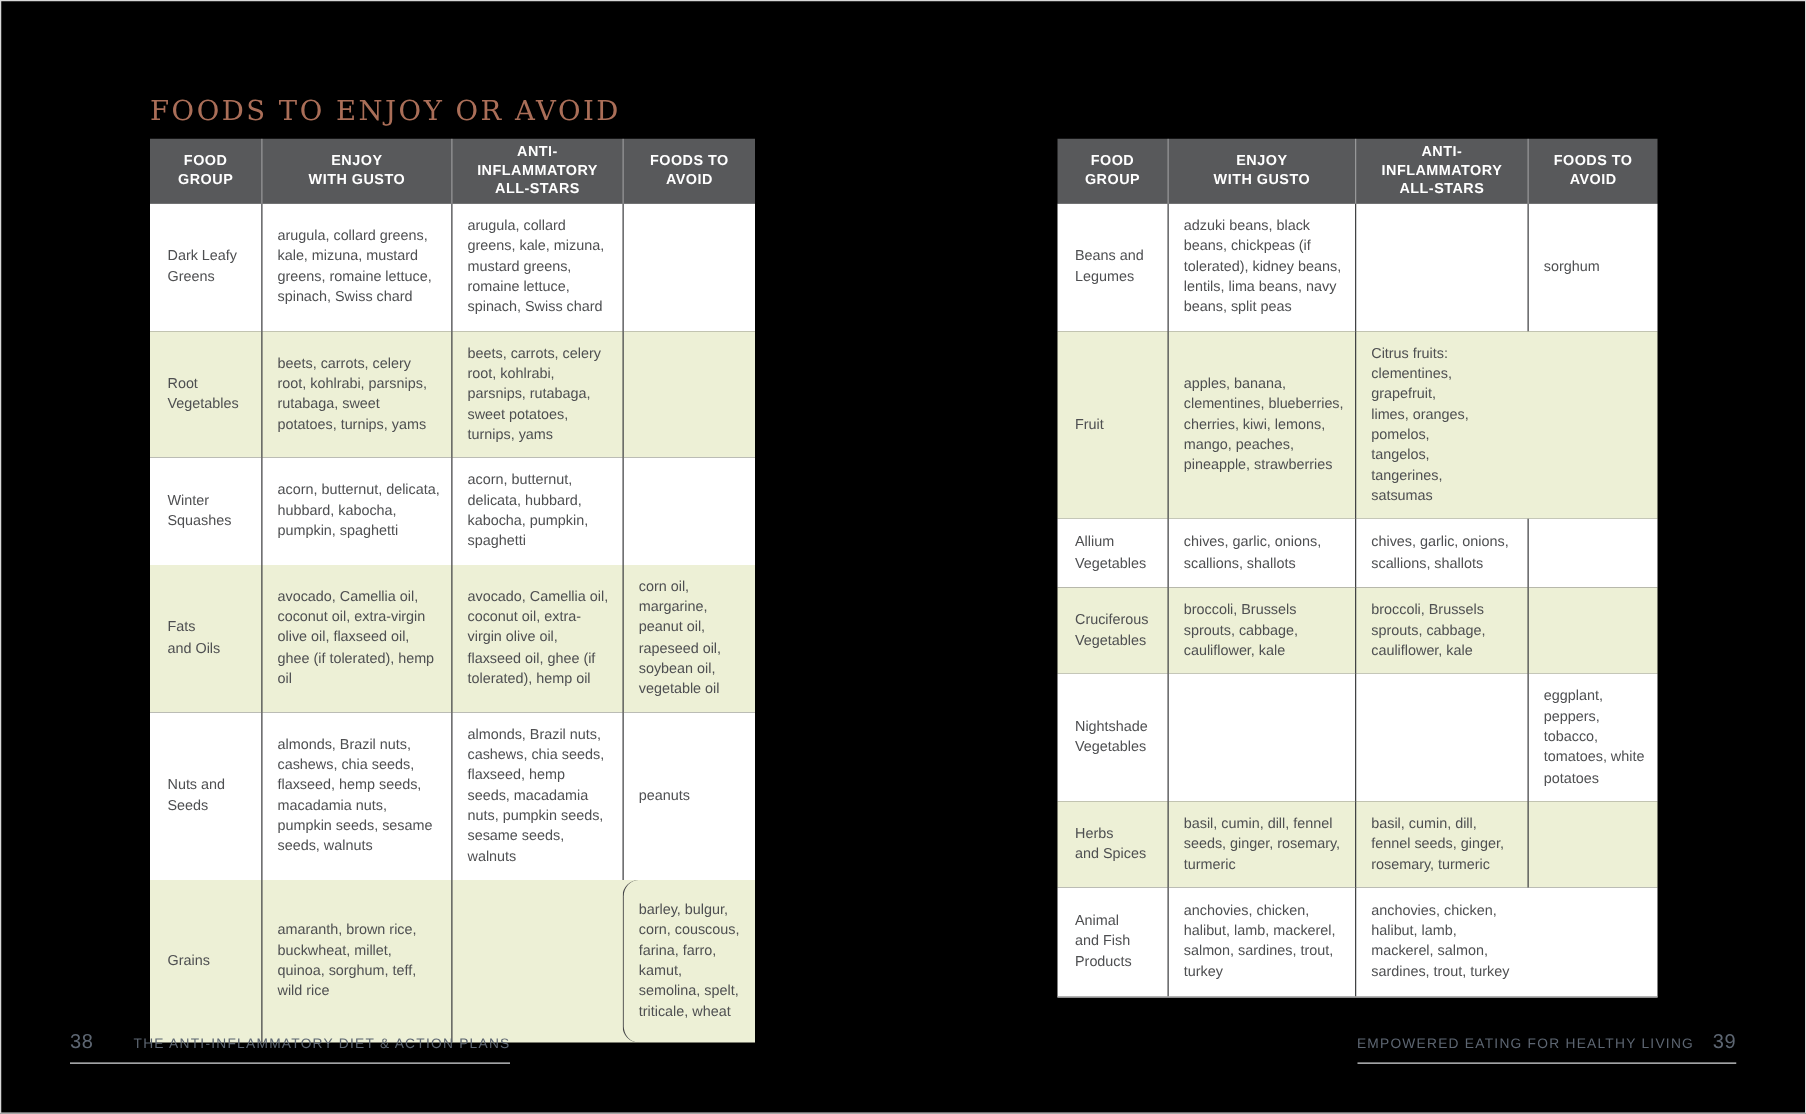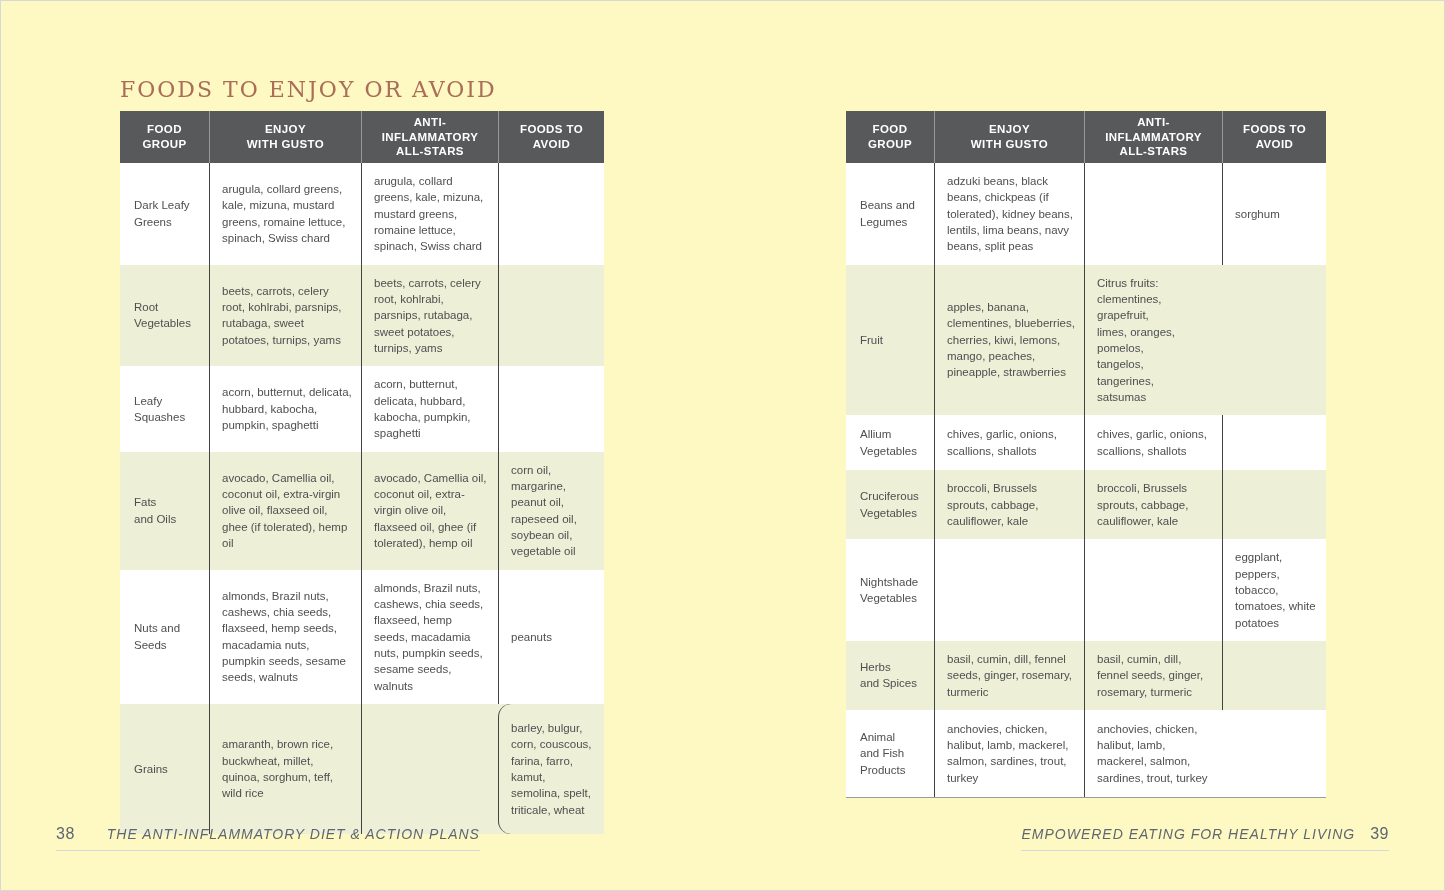--- a/index.html
+++ b/index.html
@@ -1,19 +1,19 @@
 <!DOCTYPE html>
 <html><head>
 <meta charset="utf-8">
 <style>
   html,body{margin:0;padding:0;background:#fff;}
   .sheet{
     position:relative;
     width:1445px;height:891px;
-    background:#fef9c3;
+    background:#000000;
     box-sizing:border-box;
     border:1px solid #d8d8d8;
     font-family:"Liberation Sans",sans-serif;
     overflow:hidden;
   }
   .page-title{
     position:absolute;left:119px;top:76px;margin:0;
     font-family:"DejaVu Serif",serif;
     font-size:22px;font-weight:500;
     letter-spacing:2px;
@@ -48,21 +48,21 @@
   .footer{
     position:absolute;top:824px;
     display:flex;align-items:baseline;gap:15px;
     color:#5d6672;
     border-bottom:1px solid #d7d9db;
     padding-bottom:7px;
   }
   .footer-left{left:55px;gap:32px;}
   .footer-right{right:55px;}
   .pagenum{font-size:16px;letter-spacing:.5px;}
-  .foottext{font-size:14px;letter-spacing:1px;text-transform:uppercase;font-style:italic;}
+  .foottext{font-size:11px;letter-spacing:1px;text-transform:uppercase;}
 </style>
 </head>
 <body>
 
 <div class="sheet">
 
   <h1 class="page-title">FOODS TO ENJOY OR AVOID</h1>
 
   <div class="foods-table t-left">
       <div class="hrow">
@@ -84,21 +84,21 @@
         <div class="cell" style="width: 106px;"></div>
       </div>
       <div class="trow shaded" style="min-height: 85px;">
         <div class="cell gcell" style="width: 89px;">Root
 Vegetables</div>
         <div class="cell" style="width: 152px;">beets, carrots, celery root, kohlrabi, parsnips, rutabaga, sweet potatoes, turnips, yams</div>
         <div class="cell" style="width: 137px;">beets, carrots, celery root, kohlrabi, parsnips, rutabaga, sweet potatoes, turnips, yams</div>
         <div class="cell" style="width: 106px;"></div>
       </div>
       <div class="trow" style="min-height: 68px;">
-        <div class="cell gcell" style="width: 89px;">Leafy
+        <div class="cell gcell" style="width: 89px;">Winter
 Squashes</div>
         <div class="cell" style="width: 152px;">acorn, butternut, delicata, hubbard, kabocha, pumpkin, spaghetti</div>
         <div class="cell" style="width: 137px;">acorn, butternut, delicata, hubbard, kabocha, pumpkin, spaghetti</div>
         <div class="cell" style="width: 106px;"></div>
       </div>
       <div class="trow shaded" style="min-height: 102px;">
         <div class="cell gcell" style="width: 89px;">Fats
 and Oils</div>
         <div class="cell" style="width: 152px;">avocado, Camellia oil, coconut oil, extra-virgin olive oil, flaxseed oil, ghee (if tolerated), hemp oil</div>
         <div class="cell" style="width: 137px;">avocado, Camellia oil, coconut oil, extra-virgin olive oil, flaxseed oil, ghee (if tolerated), hemp oil</div>

